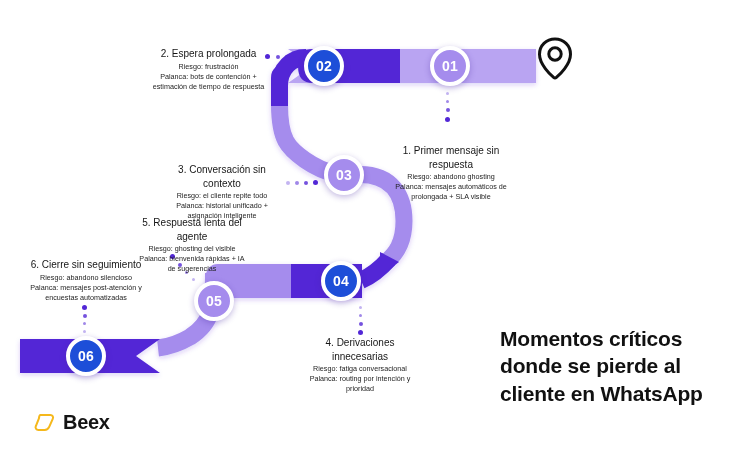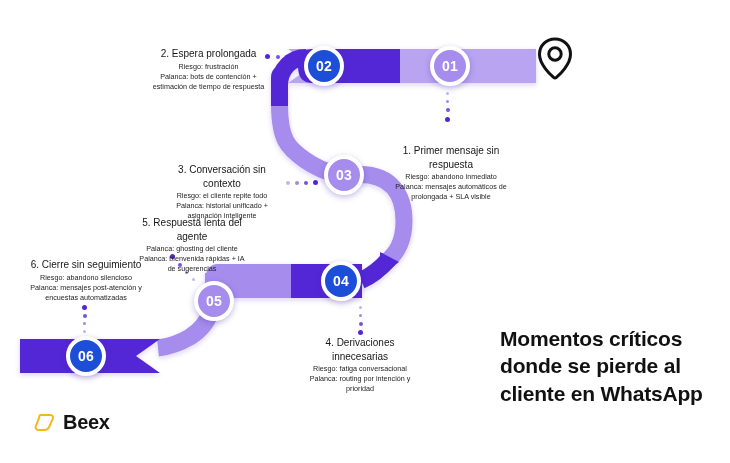--- a/index.html
+++ b/index.html
@@ -149,21 +149,21 @@
 
   <div class="dots" style="left:82px;top:305px;width:6px;height:32px;">
     <i style="left:0;top:0;width:5px;height:5px;"></i>
     <i style="left:.5px;top:9px;width:4px;height:4px;opacity:.8;"></i>
     <i style="left:1px;top:17px;width:3px;height:3px;opacity:.55;"></i>
     <i style="left:1px;top:25px;width:3px;height:3px;opacity:.35;"></i>
   </div>
 
   <div class="note" style="left:392px;top:116px;width:118px;margin-top:28px;">
     <div class="t">1. Primer mensaje sin respuesta</div>
-    <div class="l">Riesgo: abandono inmediato</div>
+    <div class="l">Riesgo: abandono ghosting</div>
     <div class="l">Palanca: mensajes automáticos de prolongada + SLA visible</div>
   </div>
 
   <div class="note" style="left:150px;top:47px;width:117px;">
     <div class="t">2. Espera prolongada</div>
     <div class="l">Riesgo: frustración</div>
     <div class="l">Palanca: bots de contención + estimación de tiempo de respuesta</div>
   </div>
 
   <div class="note" style="left:161px;top:163px;width:122px;">
@@ -173,21 +173,21 @@
   </div>
 
   <div class="note" style="left:300px;top:336px;width:120px;">
     <div class="t">4. Derivaciones innecesarias</div>
     <div class="l">Riesgo: fatiga conversacional</div>
     <div class="l">Palanca: routing por intención y prioridad</div>
   </div>
 
   <div class="note" style="left:136px;top:216px;width:112px;">
     <div class="t">5. Respuesta lenta del agente</div>
-    <div class="l">Palanca: ghosting del cliente</div>
+    <div class="l">Riesgo: ghosting del visible</div>
     <div class="l">Palanca: bienvenida rápidas + IA de sugerencias</div>
   </div>
 
   <div class="note" style="left:24px;top:258px;width:124px;">
     <div class="t">6. Cierre sin seguimiento</div>
     <div class="l">Riesgo: abandono silencioso</div>
     <div class="l">Palanca: mensajes post-atención y encuestas automatizadas</div>
   </div>
 
   <div id="headline">Momentos críticos donde se pierde al cliente en WhatsApp</div>

